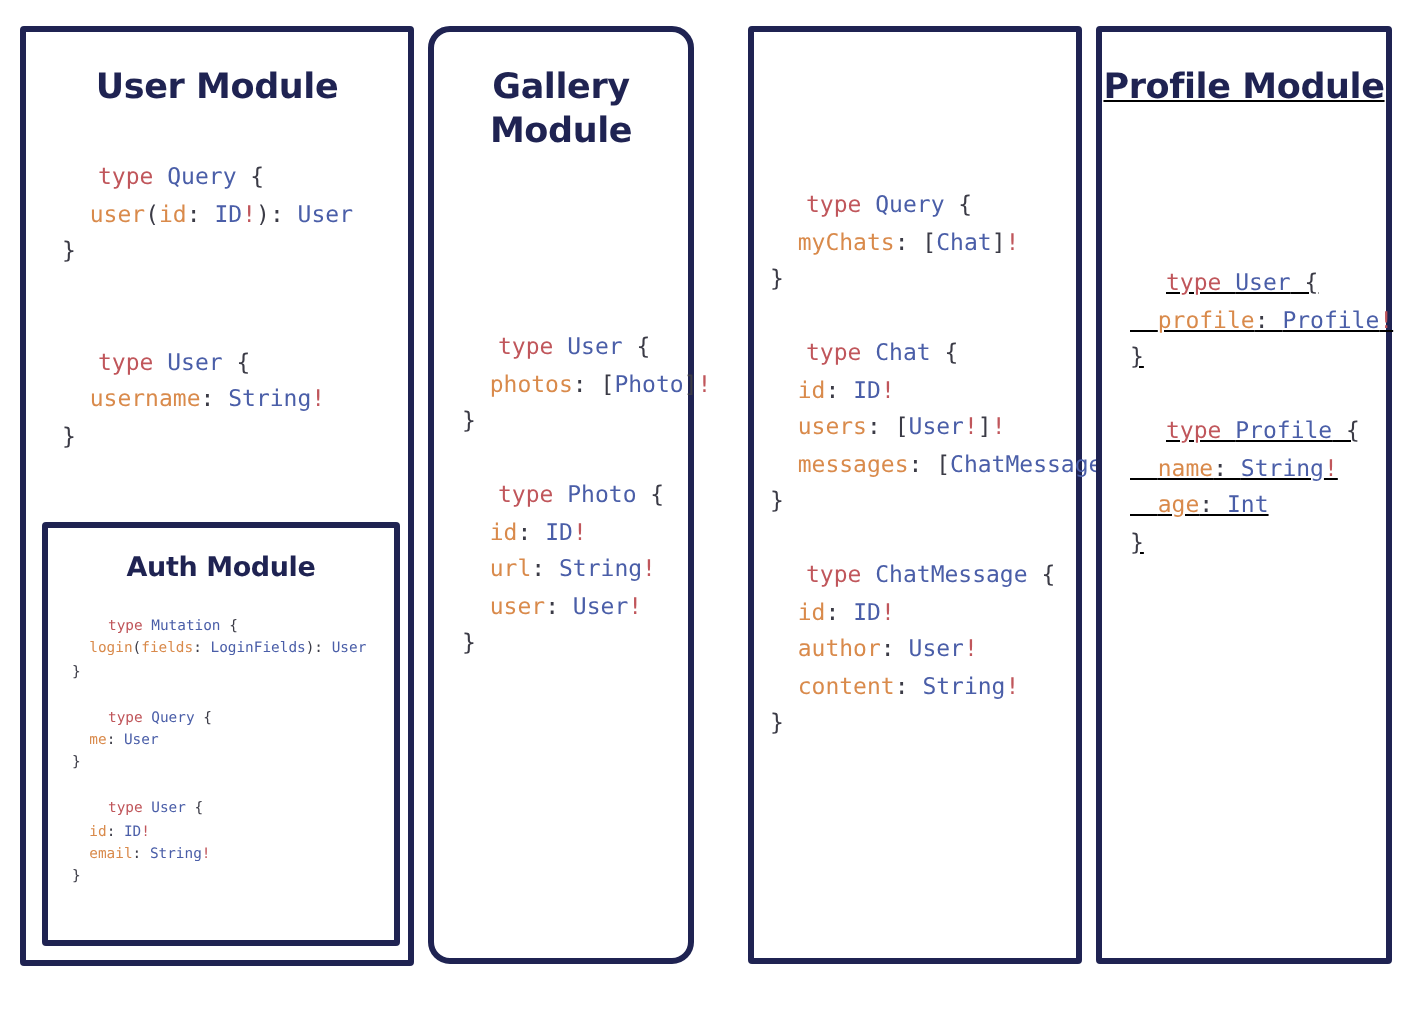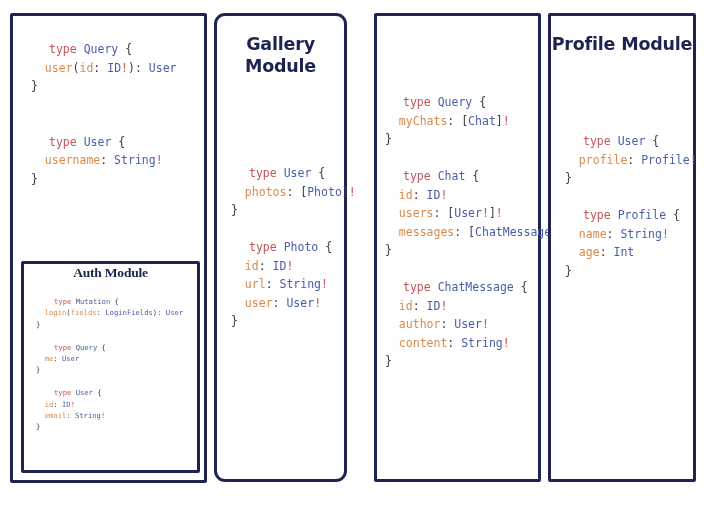--- a/index.html
+++ b/index.html
@@ -70,47 +70,48 @@
   .submodule {
     position: absolute;
     box-sizing: border-box;
     background: #ffffff;
     border: 3px solid #1f2352;
     border-radius: 2px;
   }
   .submodule > .module-title {
     font-size: 13.5px;
     line-height: 18px;
-    font-family: Liberation Serif, serif;
+    margin-top: 11px;
   }
   .submodule .code {
     font-size: 7.2px;
     line-height: 11.4px;
   }
   .submodule .spacer { height: 11.4px; }
 
   
   #mod-user    { left: 10px;  top: 13px;  width: 197px; height: 470px; }
   #mod-auth    { left: 8px;   top: 245px; width: 179px; height: 212px; }
   #mod-gallery { left: 214px; top: 13px;  width: 133px; height: 469px; border-radius: 11px; }
   #mod-chat    { left: 374px; top: 13px;  width: 167px; height: 469px; }
-  #mod-profile { left: 548px; top: 13px;  width: 148px; height: 469px; }
+  #mod-profile { left: 548px; top: 13px;  width: 148px; height: 469px; text-decoration: underline; }
 
   .code-wrap-user    { padding: 24px 0 0 18px; }
   .code-wrap-gallery { padding: 87px 0 0 14px; }
   .code-wrap-chat    { padding: 77px 0 0 8px; }
   .code-wrap-profile { padding: 77px 0 0 14px; }
   .code-wrap-auth    { padding: 14px 0 0 12px; }
 </style>
 </head>
 <body>
 
 <div class="board">
 
   <div class="module" id="mod-user">
+    <div class="module-title">User Module</div>
     <div class="code code-wrap-user code-block"><div><span class="k-kw">type </span><span class="k-type">Query</span><span class="k-punc"> {</span></div><div><span class="k-punc">  </span><span class="k-field">user</span><span class="k-punc">(</span><span class="k-field">id</span><span class="k-punc">: </span><span class="k-type">ID</span><span class="k-bang">!</span><span class="k-punc">): </span><span class="k-type">User</span></div><div><span class="k-punc">}</span></div><span class="spacer"></span><span class="spacer"></span><div><span class="k-kw">type </span><span class="k-type">User</span><span class="k-punc"> {</span></div><div><span class="k-punc">  </span><span class="k-field">username</span><span class="k-punc">: </span><span class="k-type">String</span><span class="k-bang">!</span></div><div><span class="k-punc">}</span></div></div>
 
     <div class="submodule" id="mod-auth">
       <div class="module-title">Auth Module</div>
       <div class="code code-wrap-auth code-block"><div><span class="k-kw">type </span><span class="k-type">Mutation</span><span class="k-punc"> {</span></div><div><span class="k-punc">  </span><span class="k-field">login</span><span class="k-punc">(</span><span class="k-field">fields</span><span class="k-punc">: </span><span class="k-type">LoginFields</span><span class="k-punc">): </span><span class="k-type">User</span></div><div><span class="k-punc">}</span></div><span class="spacer"></span><div><span class="k-kw">type </span><span class="k-type">Query</span><span class="k-punc"> {</span></div><div><span class="k-punc">  </span><span class="k-field">me</span><span class="k-punc">: </span><span class="k-type">User</span></div><div><span class="k-punc">}</span></div><span class="spacer"></span><div><span class="k-kw">type </span><span class="k-type">User</span><span class="k-punc"> {</span></div><div><span class="k-punc">  </span><span class="k-field">id</span><span class="k-punc">: </span><span class="k-type">ID</span><span class="k-bang">!</span></div><div><span class="k-punc">  </span><span class="k-field">email</span><span class="k-punc">: </span><span class="k-type">String</span><span class="k-bang">!</span></div><div><span class="k-punc">}</span></div></div>
     </div>
   </div>
 
   <div class="module" id="mod-gallery">
     <div class="module-title">Gallery Module</div>

